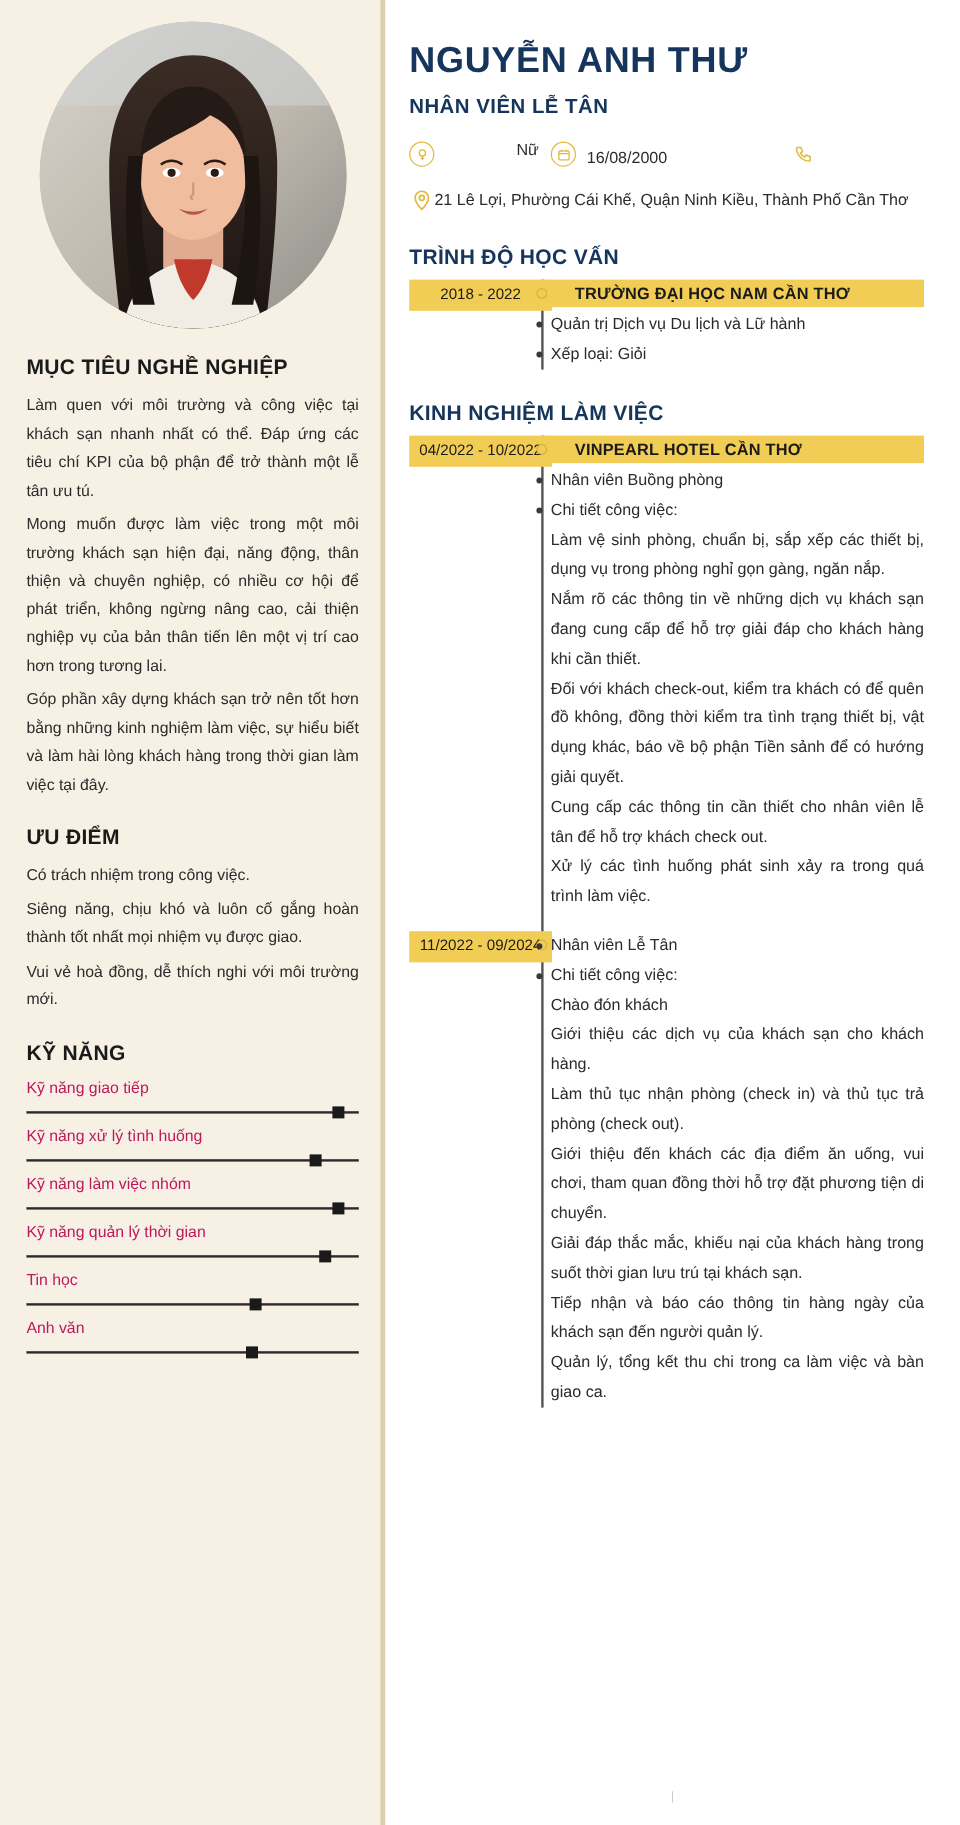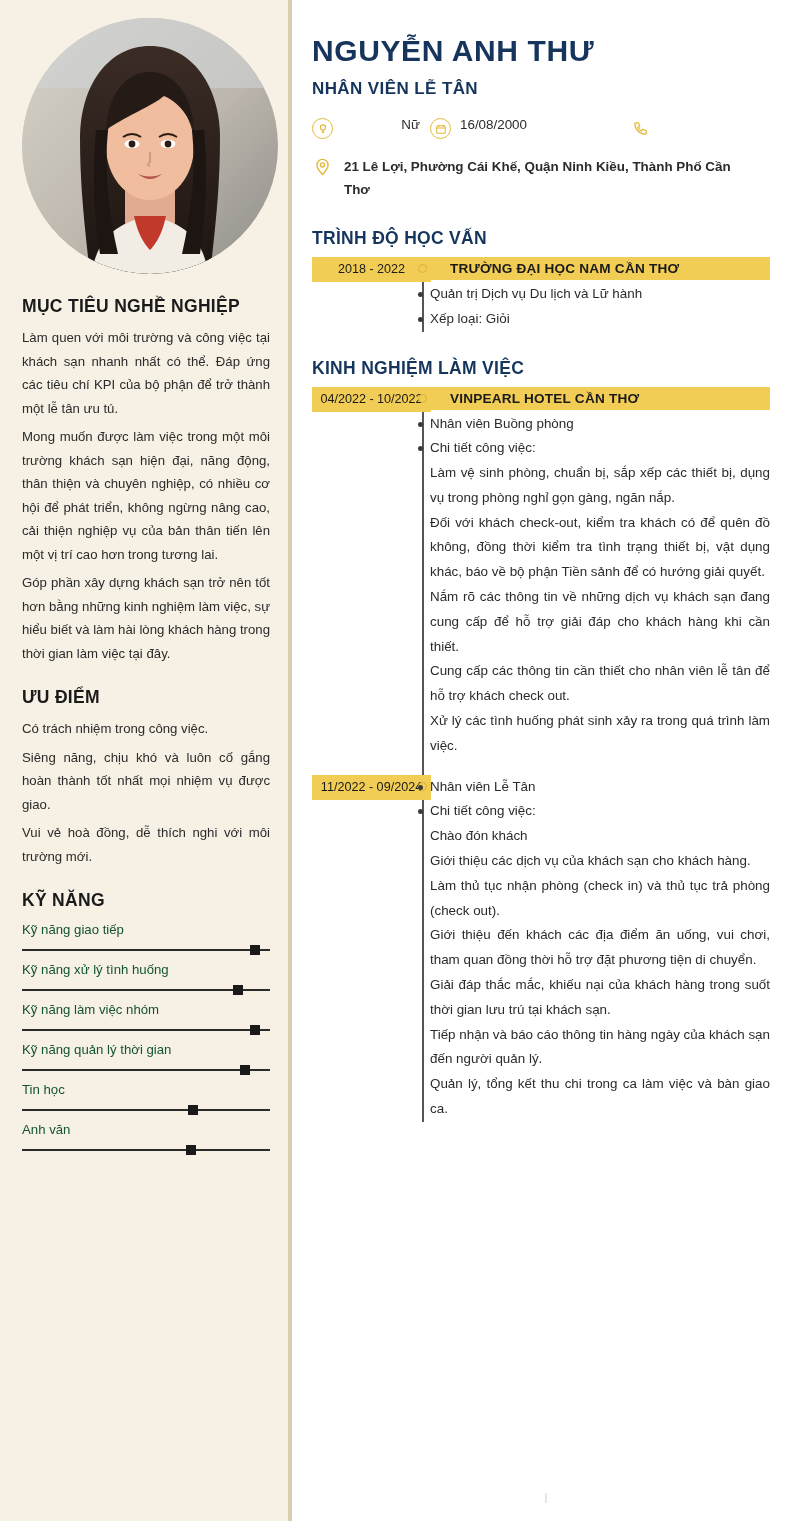--- a/index.html
+++ b/index.html
@@ -12,21 +12,21 @@
   .cv {
     position: relative;
     width: 800px;
     height: 1521px;
     background: #ffffff;
     overflow: hidden;
     display: flex;
   }
   
   .left {
-    width: 292px;
+    width: 321px;
     background: #f6f1e4;
     padding: 0 22px 0 22px;
     position: relative;
   }
   .left::after {
     content: "";
     position: absolute;
     top: 0; right: 0;
     width: 4px; height: 100%;
     background: #d9cfae;
@@ -55,21 +55,21 @@
     line-height: 1.78;
     color: #2b2b2b;
     text-align: justify;
     margin-bottom: 5px;
   }
   .left p.lastp { margin-bottom: 0; }
 
   .skill { margin-top: 11px; }
   .skill-name {
     font-size: 13.2px;
-    color: #14532d;
+    color: #be185d;
     margin-bottom: 12px;
   }
   .skill-bar {
     position: relative;
     height: 2px;
     background: #2b2b2b;
     width: 100%;
   }
   .skill-dot {
     position: absolute;
@@ -108,46 +108,45 @@
     gap: 10px;
   }
   .info-item {
     display: flex;
     align-items: flex-start;
     gap: 9px;
     font-size: 13.4px;
     color: #2b2b2b;
   }
   .info-item.gender { width: 108px; justify-content: space-between; }
-  .info-item.dob { width: 190px; }
+  .info-item.dob { width: 190px; align-items: flex-end; }
   .icon-circle {
     flex: 0 0 auto;
     width: 21px; height: 21px;
     border: 1.6px solid #e3b93c;
     border-radius: 50%;
     display: flex; align-items: center; justify-content: center;
     color: #e3b93c;
     margin-top: 1px;
   }
   .icon-plain {
     flex: 0 0 auto;
     width: 21px; height: 21px;
     display: flex; align-items: center; justify-content: center;
     color: #e3b93c;
     margin-top: 1px;
   }
   .addr {
     display: flex;
-    gap: 11px;
+    gap: 0;
     margin-top: 16px;
     font-size: 13.4px;
     line-height: 1.75;
     color: #2b2b2b;
     max-width: 420px;
-    font-weight: bold;
   }
 
   .rsec-title {
     font-size: 17.5px;
     font-weight: bold;
     color: #16355c;
     letter-spacing: .3px;
     margin-top: 26px;
     margin-bottom: 8px;
   }
@@ -405,22 +404,22 @@
         <div class="tl-block">
           <div class="tl-sub">
             <span class="bullet"></span>
             <span>Nhân viên Buồng phòng</span>
           </div>
           <div class="tl-sub">
             <span class="bullet"></span>
             <span>Chi tiết công việc:</span>
           </div>
           <div class="tl-para">Làm vệ sinh phòng, chuẩn bị, sắp xếp các thiết bị, dụng vụ trong phòng nghỉ gọn gàng, ngăn nắp.</div>
+          <div class="tl-para">Nắm rõ các thông tin về những dịch vụ khách sạn đang cung cấp để hỗ trợ giải đáp cho khách hàng khi cần thiết.</div>
           <div class="tl-para">Đối với khách check-out, kiểm tra khách có để quên đồ không, đồng thời kiểm tra tình trạng thiết bị, vật dụng khác, báo về bộ phận Tiền sảnh để có hướng giải quyết.</div>
-          <div class="tl-para">Nắm rõ các thông tin về những dịch vụ khách sạn đang cung cấp để hỗ trợ giải đáp cho khách hàng khi cần thiết.</div>
           <div class="tl-para">Cung cấp các thông tin cần thiết cho nhân viên lễ tân để hỗ trợ khách check out.</div>
           <div class="tl-para">Xử lý các tình huống phát sinh xảy ra trong quá trình làm việc.</div>
         </div>
       </div>
 
       <div class="tl-gap"></div>
 
       <div class="tl-entry">
         <div class="tl-date">11/2022 - 09/2024</div>
         <div class="tl-dot"></div>

